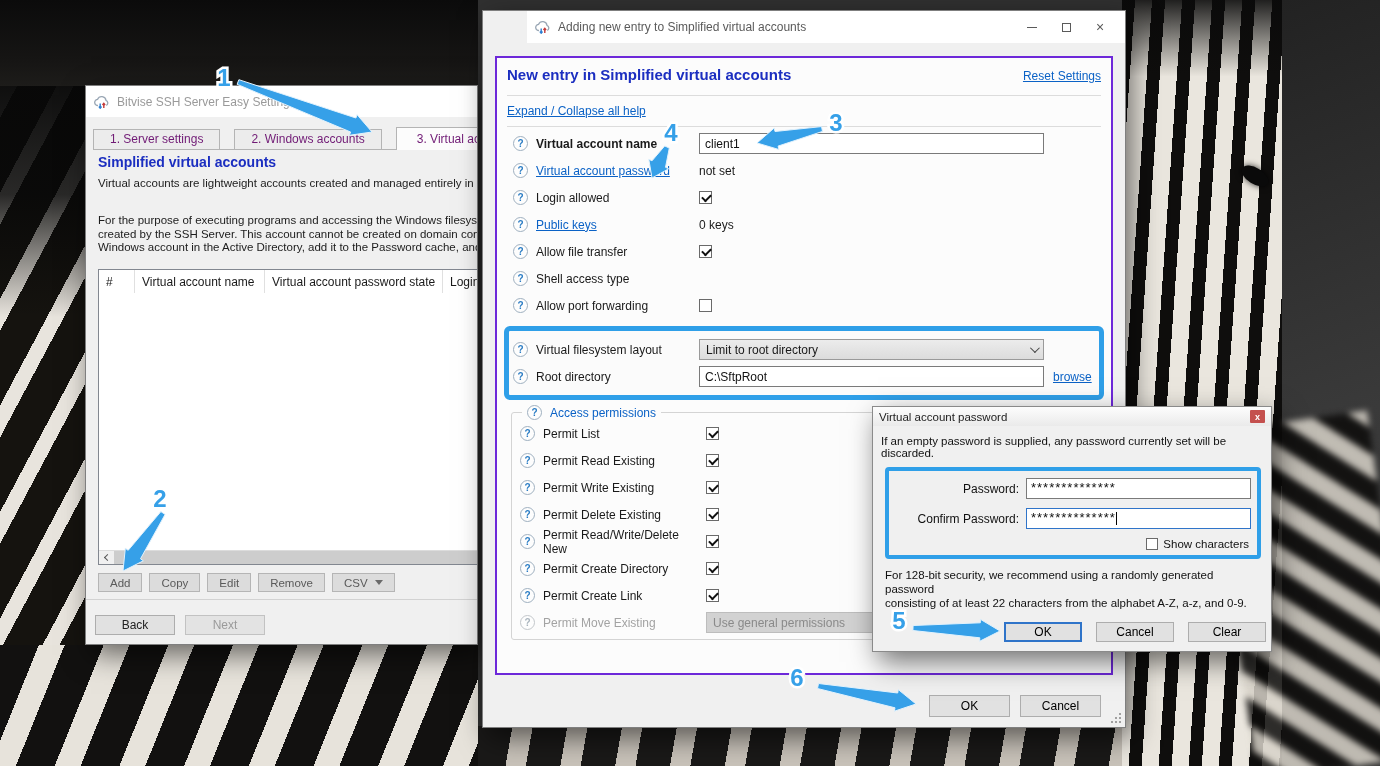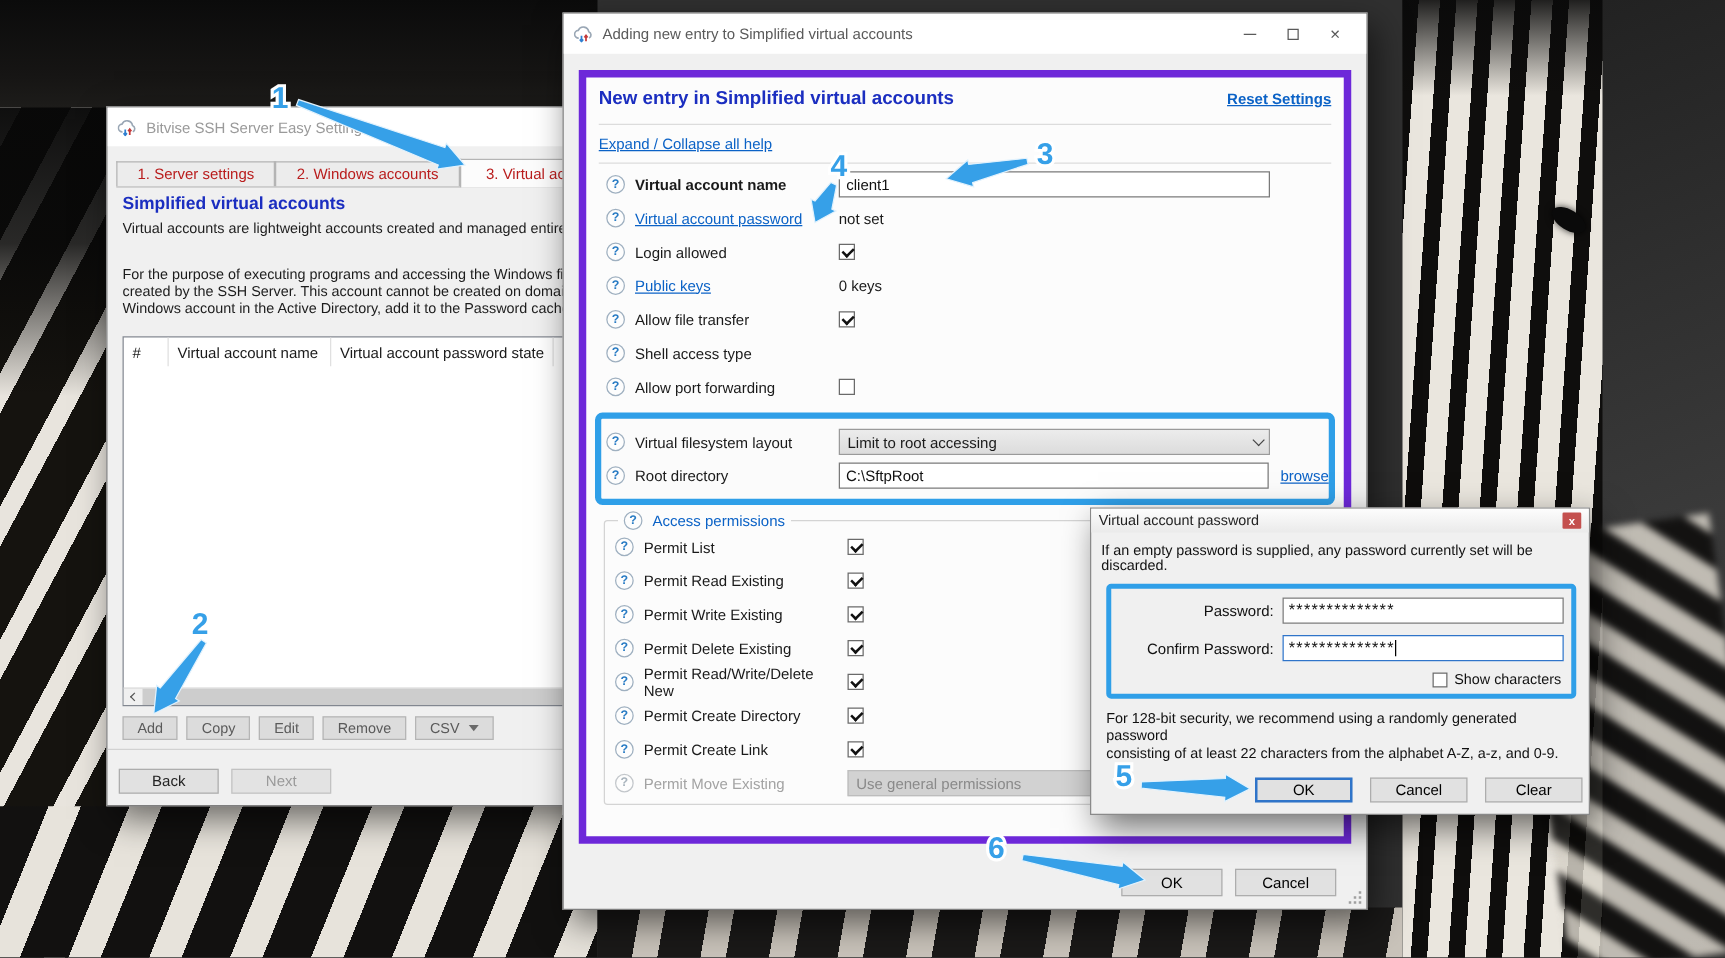--- a/index.html
+++ b/index.html
@@ -66,22 +66,22 @@
 
   .btn { height:22px; background:#e1e1e1; border:1px solid #adadad; font-size:12px; color:#000000;
     display:inline-flex; align-items:center; justify-content:center; }
 
   
   #easy-win { left:85px; top:85px; width:393px; height:560px; overflow:hidden; z-index:10; }
   #easy-win .titlebar { height:31px; }
   #easy-win .title-text { color:#9a9a9a; }
   .tabstrip { position:absolute; left:7px; right:-40px; top:42px; height:22px; display:flex;
     align-items:flex-end; border-bottom:1px solid #b4b4b4; }
-  .tab { font-size:12px; color:#b91c1c; background:#ececec; border:1px solid #b4b4b4; border-bottom:none;
-    padding:2px 16px 3px; margin-right:0; white-space:nowrap; }
+  .tab { font-size:12px; color:#701a75; background:#ececec; border:1px solid #b4b4b4; border-bottom:none;
+    padding:2px 16px 3px; margin-right:14px; white-space:nowrap; }
   .tab.active { background:#fcfcfc; padding:4px 20px 4px; margin-bottom:-1px; }
   .easy-heading { position:absolute; left:12px; top:68px; font-size:14px; }
   .para { position:absolute; left:12px; right:0; font-size:11.5px; line-height:13.5px; color:#1c1c1c;
     white-space:nowrap; overflow:hidden; }
   #para1 { top:91px; } #para2 { top:128px; }
   .acct-table { position:absolute; left:12px; top:183px; width:385px; height:296px;
     background:#fff; border:1px solid #828790; }
   .tbl-head { display:flex; height:23px; font-size:12px; color:#1a1a1a; align-items:center; }
   .th { padding:0 7px; border-right:1px solid #e0e0e0; height:100%; display:flex; align-items:center; white-space:nowrap; overflow:hidden; }
   .th-num { width:36px; } .th-name { width:130px; } .th-state { width:178px; } .th-login { flex:1; border-right:none; }
@@ -93,28 +93,28 @@
   .scroll-thumb { flex:1; background:#cdcdcd; }
   .list-btns { position:absolute; left:12px; top:487px; display:flex; gap:7px; }
   .list-btns .btn { height:19px; font-size:11.5px; color:#5a5a5a; background:#dcdcdc; border-color:#b5b5b5; padding:0 11px; }
   .csv-arrow { width:0; height:0; border-left:4px solid transparent; border-right:4px solid transparent;
     border-top:5px solid #6a6a6a; margin-left:7px; }
   .easy-sep { position:absolute; left:0; right:0; top:513px; border-top:1px solid #d2d2d2; }
   #back-btn { position:absolute; left:9px; top:529px; width:80px; height:20px; color:#222; }
   #next-btn { position:absolute; left:99px; top:529px; width:80px; height:20px; color:#9a9a9a; background:#e3e3e3; border-color:#c2c2c2; }
 
   
-  #entry-win { left:450px; top:10px; width:644px; height:718px; z-index:20; }
+  #entry-win { left:482px; top:10px; width:644px; height:718px; z-index:20;padding-left:44px; }
   #entry-win .titlebar { height:32px; }
   #entry-win .title-text { color:#5a5a5a; }
   .panel { position:absolute; left:12px; right:12px; top:45px; bottom:52px; background:#fcfcfc;
-    border:6px solid #6d28d9; padding:8px 10px 0; overflow:hidden; }
+    border:2px solid #6d28d9; padding:8px 10px 0; overflow:hidden; }
   .panel-head { display:flex; align-items:baseline; height:26px; }
   .panel-head .blue-head { font-size:15px; }
-  .panel-head .link { margin-left:auto; font-size:12px;font-weight:bold; }
+  .panel-head .link { margin-left:auto; font-size:12px; }
   .hr { border-top:1px solid #dcdcdc; margin:3px 0; }
   .expand-row { height:24px; display:flex; align-items:center; font-size:12px; }
   .frow { display:flex; align-items:center; height:27px; padding-left:6px; }
   .frow .lbl { width:163px; font-size:12px; color:#1a1a1a; margin-left:8px; }
   .frow .lbl.b { font-weight:bold; }
   .frow .val { font-size:12px; color:#1a1a1a; }
   .w345 { width:345px; }
   .blue-box { border:5px solid #2f9fe8; border-radius:6px; margin:7px -3px 5px; padding:5px 0; background:#fbfbfb; }
   .blue-box .frow { padding-left:4px; }
   .browse { margin-left:9px; font-size:12px; }
@@ -296,21 +296,21 @@
       <span class="help-ic">?</span>
       <span class="lbl">Allow port forwarding</span>
       <span class="cb"></span>
     </div>
 
     <div class="blue-box">
       <div class="frow">
         <span class="help-ic">?</span>
         <span class="lbl">Virtual filesystem layout</span>
         <span class="sel w345">
-            <span>Limit to root accessing</span>
+            <span>Limit to root directory</span>
             <span class="chev"></span>
           </span>
       </div>
       <div class="frow">
         <span class="help-ic">?</span>
         <span class="lbl">Root directory</span>
         <input class="txt w345" value="C:\SftpRoot" style="">
         <span class="link browse">browse</span>
       </div>
     </div>

